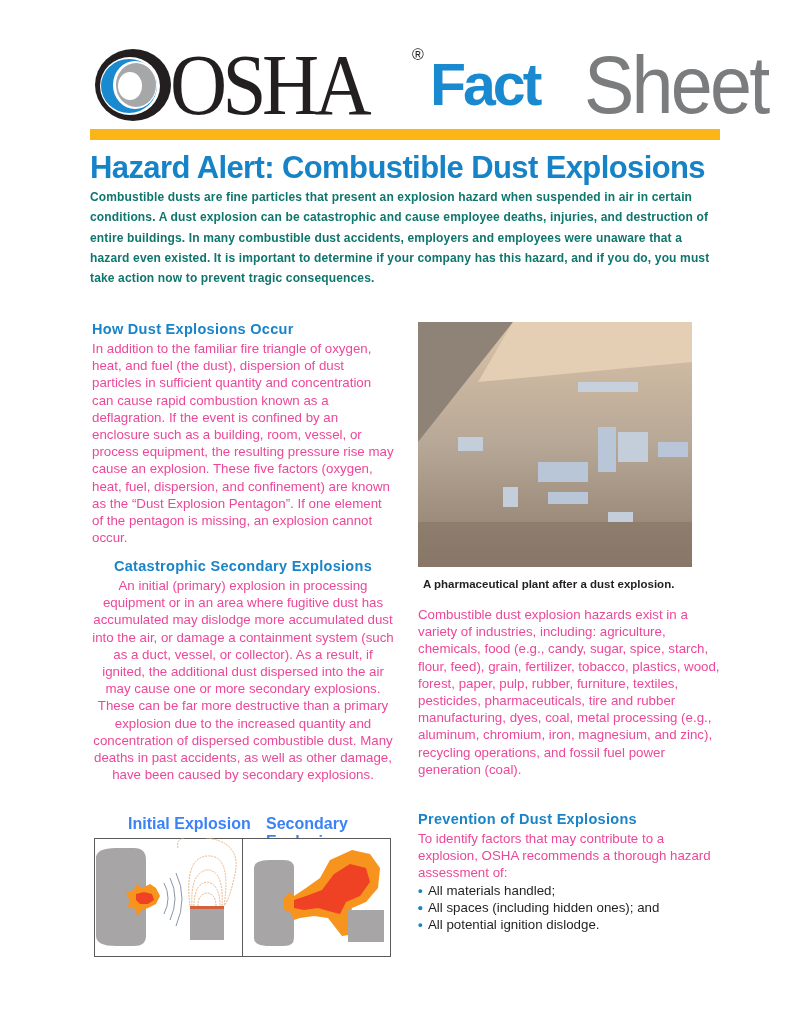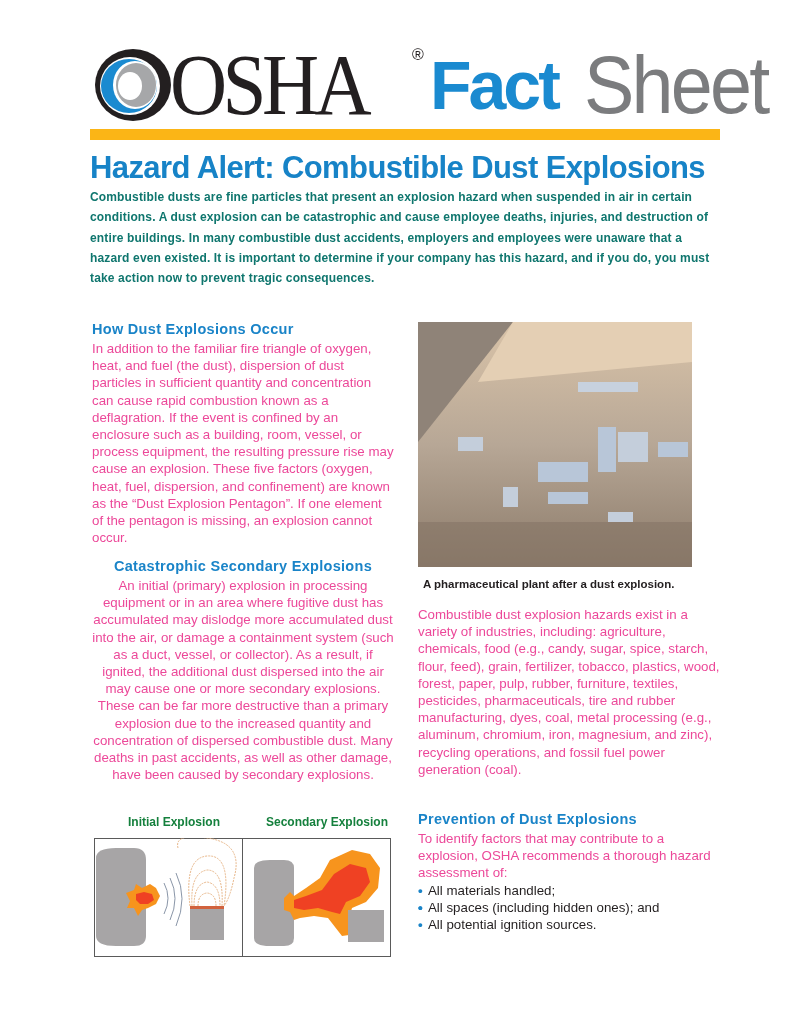--- a/index.html
+++ b/index.html
@@ -3,36 +3,36 @@
   <meta charset="utf-8">
   <style>
     html, body { margin: 0; padding: 0; background: #ffffff; }
     body { width: 791px; height: 1024px; position: relative; overflow: hidden; font-family: "Liberation Sans", sans-serif; color: #231f20; }
 
     
     .masthead { position: absolute; left: 90px; top: 38px; width: 630px; height: 86px; }
     .logo-mark { position: absolute; left: 4px; top: 10px; width: 78px; height: 74px; }
     .osha-word { position: absolute; left: 80px; top: 4px; font-family: "Liberation Serif", serif; font-size: 86px; line-height: 86px; letter-spacing: -5px; color: #231f20; font-weight: normal; transform: scaleX(0.92); transform-origin: left top; }
     .reg { position: absolute; left: 322px; top: 8px; font-family: "Liberation Sans", sans-serif; font-size: 16px; color: #231f20; }
-    .fact-word { position: absolute; left: 340px; top: 4px; font-family: "Liberation Sans", sans-serif; font-size: 68px; line-height: 86px; font-weight: bold; color: #1a8ad0; letter-spacing: -3px; }
+    .fact-word { position: absolute; left: 340px; top: 4px; font-family: "Liberation Sans", sans-serif; font-size: 59px; line-height: 86px; font-weight: bold; color: #1a8ad0; letter-spacing: -3px; }
     .sheet-word { position: absolute; left: 494px; top: 4px; font-family: "Liberation Sans", sans-serif; font-size: 82px; line-height: 86px; color: #7b7c7e; letter-spacing: -3px; transform: scaleX(0.92); transform-origin: left top; }
     .gold-bar { position: absolute; left: 90px; top: 129px; width: 630px; height: 11px; background: #fbb516; }
 
     
     .page-title { position: absolute; left: 90px; top: 150px; width: 640px; font-size: 31px; line-height: 36px; font-weight: bold; color: #1783c7; letter-spacing: -0.6px; margin: 0; }
     .intro { position: absolute; left: 90px; top: 187px; width: 632px; font-size: 12px; line-height: 20.3px; font-weight: bold; color: #0f766e; margin: 0; letter-spacing: 0.15px; }
     .sec-heading { font-size: 14.5px; line-height: 18px; font-weight: bold; color: #1a84c8; margin: 0 0 2px 0; letter-spacing: 0.3px; }
     .sec-body { font-size: 13.3px; line-height: 17.2px; color: #ec4899; margin: 0; }
 
     .sec-how { position: absolute; left: 92px; top: 320px; width: 302px; }
     .sec-secondary { position: absolute; left: 92px; top: 557px; width: 302px; text-align: center; }
 
     
     .diagram-labels { position: absolute; left: 92px; top: 815px; width: 300px; height: 18px; }
-    .diag-label { position: absolute; top: 0; font-size: 12px; font-weight: bold; color: #15803d; }
+    .diag-label { position: absolute; top: 0; font-size: 16px; font-weight: bold; color: #3b82f6; }
     .diag-label.initial { left: 36px; }
     .diag-label.secondary { left: 174px; }
     .diagram { position: absolute; left: 94px; top: 838px; width: 298px; height: 120px; }
 
     
     .photo { position: absolute; left: 418px; top: 322px; width: 274px; height: 245px; overflow: hidden; }
     .photo-caption { position: absolute; left: 418px; top: 573px; font-size: 11.5px; font-weight: bold; color: #231f20; margin: 5px; }
 
     .sec-industries { position: absolute; left: 418px; top: 606px; width: 306px; }
     .sec-prevention { position: absolute; left: 418px; top: 810px; width: 306px; }
@@ -130,15 +130,15 @@
   <p class="sec-body">Combustible dust explosion hazards exist in a variety of industries, including: agriculture, chemicals, food (e.g., candy, sugar, spice, starch, flour, feed), grain, fertilizer, tobacco, plastics, wood, forest, paper, pulp, rubber, furniture, textiles, pesticides, pharmaceuticals, tire and rubber manufacturing, dyes, coal, metal processing (e.g., aluminum, chromium, iron, magnesium, and zinc), recycling operations, and fossil fuel power generation (coal).</p>
 </section>
 
 <section class="sec-prevention">
   <h2 class="sec-heading">Prevention of Dust Explosions</h2>
   <p class="sec-body">To identify factors that may contribute to a explosion, OSHA recommends a thorough hazard assessment of:</p>
   <ul class="bullets">
     <li><span class="bullet-dot">•</span><span>All materials handled;</span></li>
     <li><span class="bullet-dot">•</span></li>
     <li><span class="bullet-dot">•</span><span>All spaces (including hidden ones); and</span></li>
-    <li><span class="bullet-dot">•</span><span>All potential ignition sources.</span></li>
+    <li><span class="bullet-dot">•</span><span>All potential ignition dislodge.</span></li>
   </ul>
 </section>
 
 </body></html>

